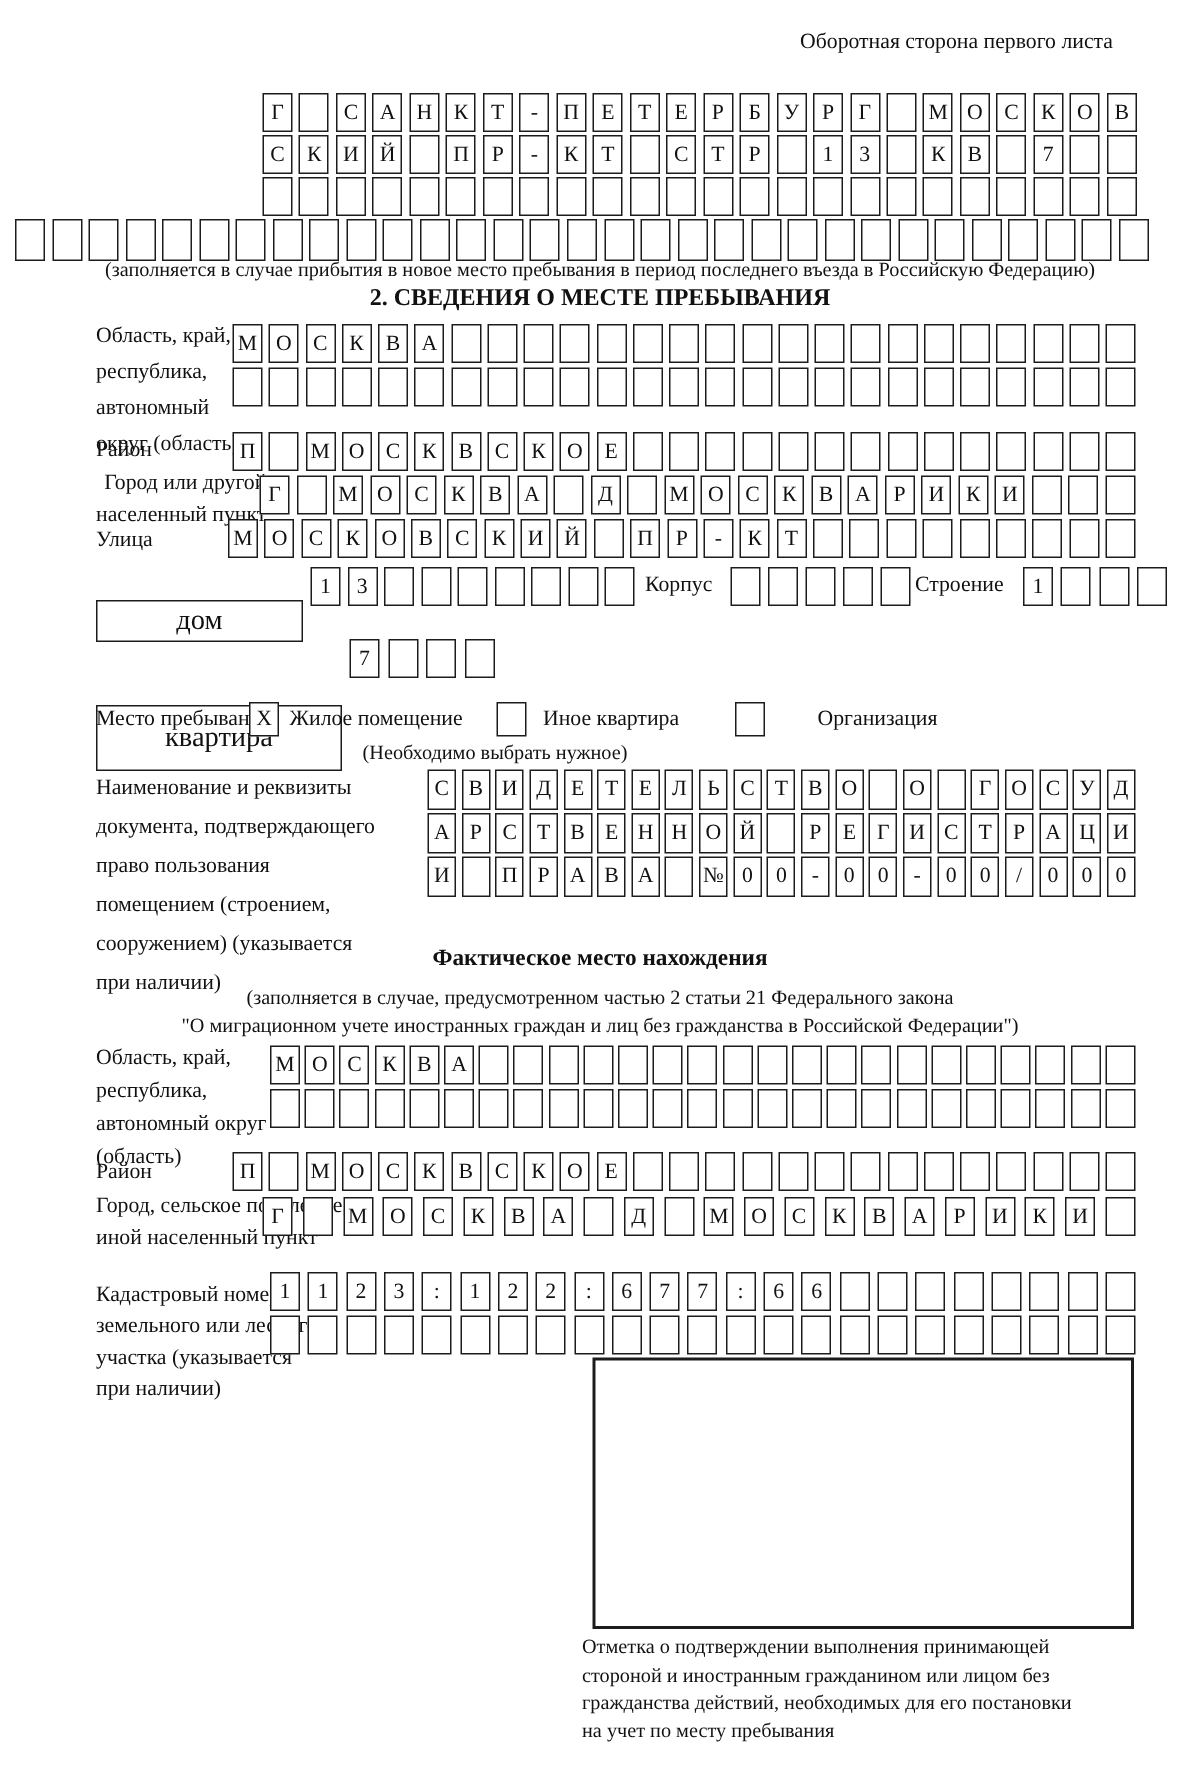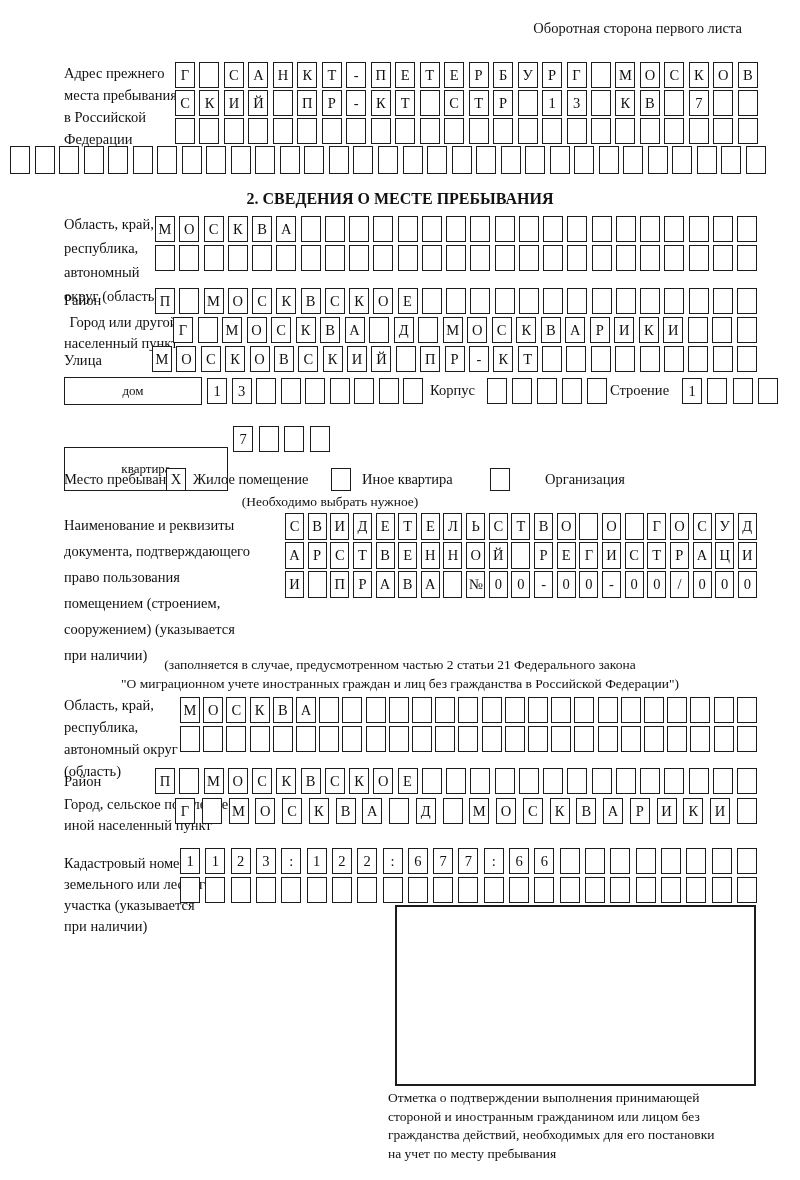--- a/index.html
+++ b/index.html
@@ -8,37 +8,33 @@
   .lbl{position:absolute;font-size:14.5px;line-height:22px;white-space:pre-line;}
   .note{position:absolute;font-size:13.5px;white-space:pre-line;}
   .heading{position:absolute;width:800px;text-align:center;font-weight:bold;}
   .grid{position:absolute;display:flex;justify-content:space-between;}
   .cell{width:20px;height:26px;border:1.6px solid #1c1c1c;box-sizing:border-box;
     display:flex;align-items:center;justify-content:center;
     font-size:14.5px;background:#fff;flex:0 0 auto;}
   .g21 .cell{width:19px;height:27px;}
   .g31 .cell{width:20px;height:28px;}
   .widebox{position:absolute;border:1.6px solid #1c1c1c;box-sizing:border-box;
-    display:flex;align-items:center;justify-content:center;font-size:13px;background:#fff;}
+    display:flex;align-items:center;justify-content:center;font-size:19px;background:#fff;margin-top:23px;}
   .inline-lbl{position:absolute;font-size:14.5px;}
   .chk{position:absolute;width:20px;height:23px;border:1.6px solid #1c1c1c;box-sizing:border-box;
     display:flex;align-items:center;justify-content:center;font-size:14.5px;background:#fff;}
   .stamp{position:absolute;border:2px solid #1c1c1c;background:#fff;}
 </style>
 </head>
 <body>
 
 <div id="canvas">
 
   <div class="note" style="top:20px;right:58px;font-size:14.5px;">Оборотная сторона первого листа</div>
 
-  <div class="lbl" style="left:64px;top:62px;width:130px;">Адрес прежнего
-места пребывания
-в Российской
-Федерации</div>
   <div class="grid" style="left:175px;top:62px;width:583px;">
       <div class="cell">Г</div>
       <div class="cell"></div>
       <div class="cell">С</div>
       <div class="cell">А</div>
       <div class="cell">Н</div>
       <div class="cell">К</div>
       <div class="cell">Т</div>
       <div class="cell">-</div>
       <div class="cell">П</div>
@@ -136,20 +132,21 @@
       <div class="cell"></div>
       <div class="cell"></div>
       <div class="cell"></div>
       <div class="cell"></div>
       <div class="cell"></div>
       <div class="cell"></div>
       <div class="cell"></div>
       <div class="cell"></div>
       <div class="cell"></div>
     </div>
+  <div class="note" style="left:0;top:172px;width:800px;text-align:center;">(заполняется в случае прибытия в новое место пребывания в период последнего въезда в Российскую Федерацию)</div>
 
   <div class="heading" style="top:190px;font-size:16px;">2. СВЕДЕНИЯ О МЕСТЕ ПРЕБЫВАНИЯ</div>
 
   <div class="lbl" style="left:64px;top:212px;width:130px;line-height:24px;">Область, край,
 республика,
 автономный
 округ (область)</div>
   <div class="grid" style="left:155px;top:216px;width:602px;">
       <div class="cell">М</div>
       <div class="cell">О</div>
@@ -406,20 +403,21 @@
       <div class="cell">0</div>
       <div class="cell">-</div>
       <div class="cell">0</div>
       <div class="cell">0</div>
       <div class="cell">/</div>
       <div class="cell">0</div>
       <div class="cell">0</div>
       <div class="cell">0</div>
     </div>
 
+  <div class="heading" style="top:630px;font-size:15.5px;">Фактическое место нахождения</div>
   <div class="note" style="left:0;top:655px;width:800px;text-align:center;line-height:19px;">(заполняется в случае, предусмотренном частью 2 статьи 21 Федерального закона
 "О миграционном учете иностранных граждан и лиц без гражданства в Российской Федерации")</div>
 
   <div class="lbl" style="left:64px;top:694px;width:140px;">Область, край,
 республика,
 автономный округ
 (область)</div>
   <div class="grid" style="left:180px;top:697px;width:577px;">
       <div class="cell">М</div>
       <div class="cell">О</div>

